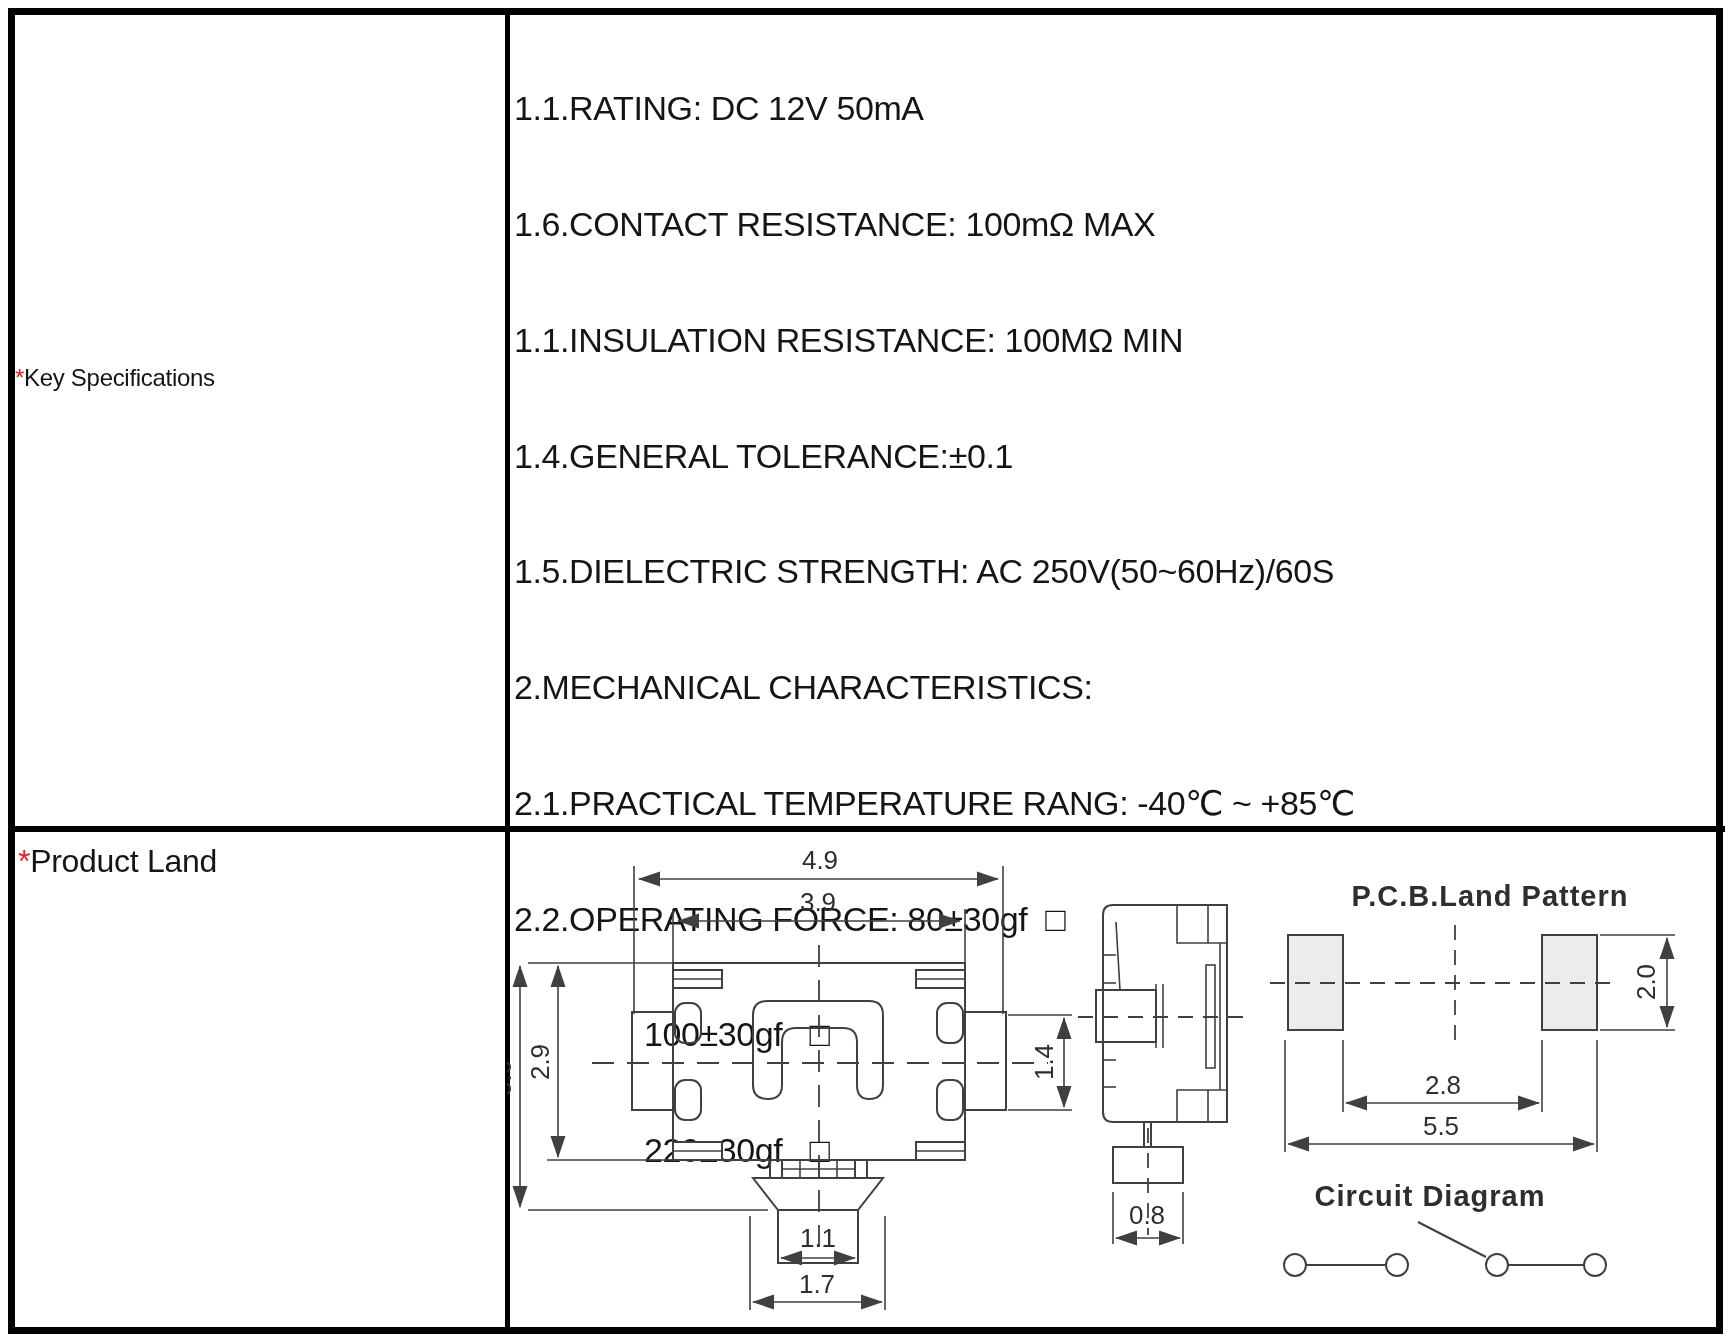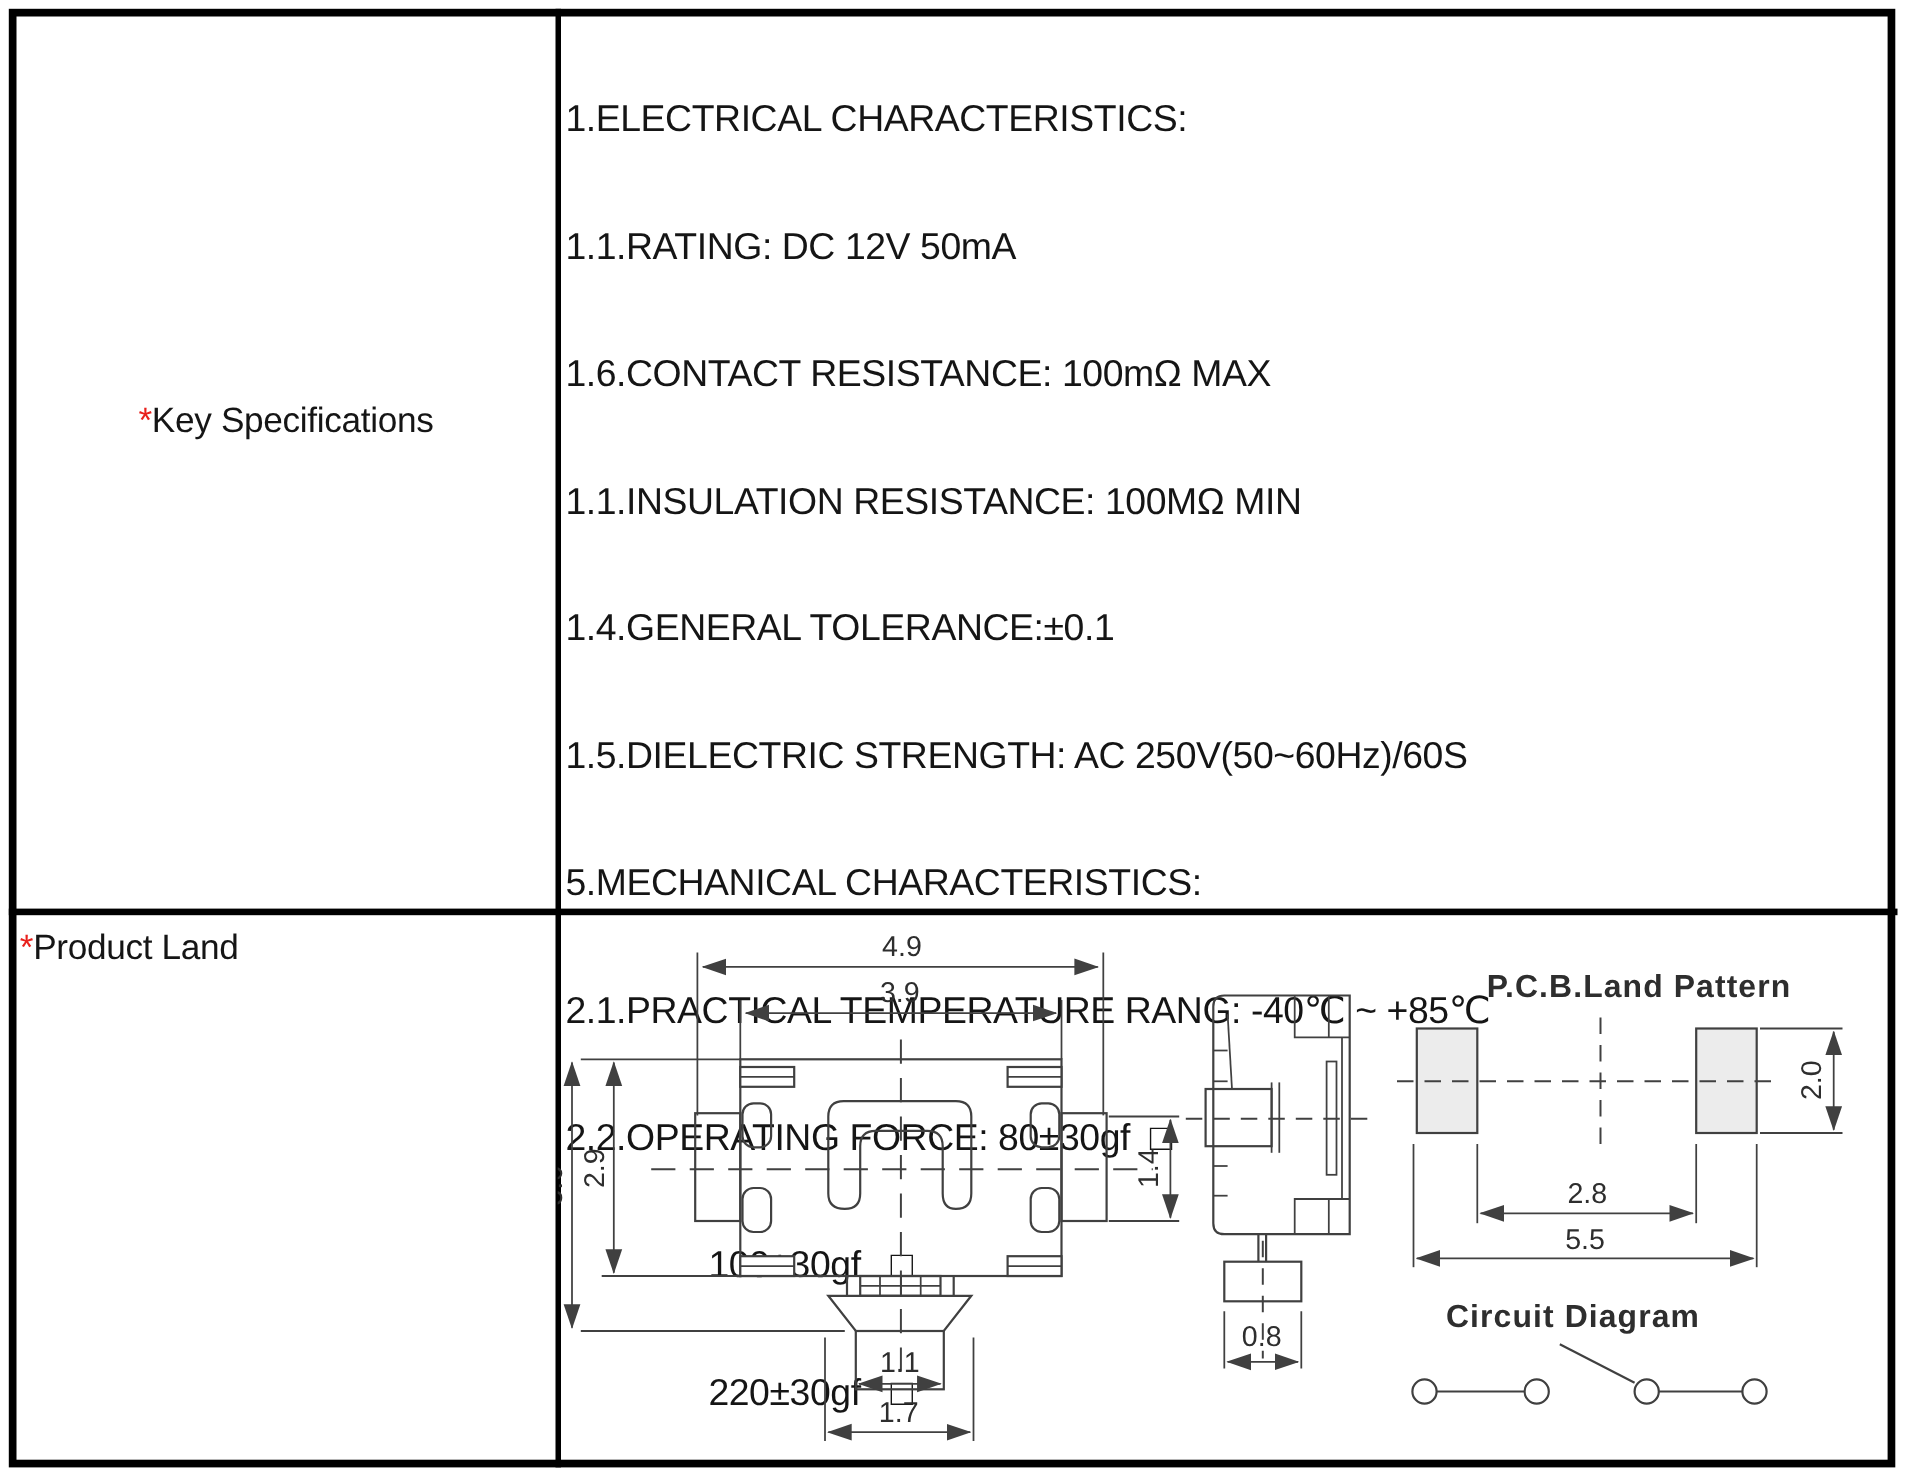--- a/index.html
+++ b/index.html
@@ -2,22 +2,22 @@
 <html><head>
 <meta charset="utf-8">
 <style>
   html,body{margin:0;padding:0;background:#fff;}
   .page{position:relative;width:1733px;height:1342px;background:#fff;overflow:hidden;
         font-family:"Liberation Sans","DejaVu Sans",sans-serif;color:#151515;}
   .frame{position:absolute;left:8px;top:8px;width:1701px;height:1312px;border:7px solid #000;}
   .vline{position:absolute;left:505px;top:8px;width:5px;height:1326px;background:#000;}
   .hline{position:absolute;left:8px;top:826px;width:1717px;height:6px;background:#000;}
 
-  .key-label{position:absolute;left:15px;top:364px;width:490px;text-align:center;
-             font-size:32px;letter-spacing:-0.3px;white-space:pre;}
+  .key-label{position:absolute;left:15px;top:364px;width:490px;text-align:left;
+             font-size:24px;letter-spacing:-0.3px;white-space:pre;}
   .red{color:#e8211d;}
 
   .specs{position:absolute;left:514px;top:12px;width:1196px;
          font-size:34px;line-height:38.6px;letter-spacing:-0.4px;white-space:pre-wrap;}
   .spec-line{min-height:38.6px;}
   .spec-line.indent{padding-left:130px;}
 
   .product-size{position:absolute;left:18px;top:842px;width:468px;
                 font-size:32px;line-height:38.5px;letter-spacing:-0.3px;}
 
@@ -35,27 +35,26 @@
 <body>
 
 <div class="page">
   <div class="frame"></div>
   <div class="vline"></div>
   <div class="hline"></div>
 
   <div class="key-label"><span class="red">*</span><span>Key Specifications</span></div>
 
   <div class="specs">
-    <div class="spec-line">1.ELECTRICAL CHARACTERISTICS:</div>
     <div class="spec-line">1.1.RATING: DC 12V 50mA</div>
     <div class="spec-line">1.6.CONTACT RESISTANCE: 100mΩ MAX</div>
     <div class="spec-line">1.1.INSULATION RESISTANCE: 100MΩ MIN</div>
     <div class="spec-line">1.4.GENERAL TOLERANCE:±0.1</div>
     <div class="spec-line">1.5.DIELECTRIC STRENGTH: AC 250V(50~60Hz)/60S</div>
-    <div class="spec-line">5.MECHANICAL CHARACTERISTICS:</div>
+    <div class="spec-line">2.MECHANICAL CHARACTERISTICS:</div>
     <div class="spec-line">2.1.PRACTICAL TEMPERATURE RANG: -40℃ ~ +85℃</div>
     <div class="spec-line">2.2.OPERATING FORCE: 80±30gf  □</div>
     <div class="spec-line indent">100±30gf   □</div>
     <div class="spec-line indent">220±30gf   □</div>
     
     
     
     
     
     

